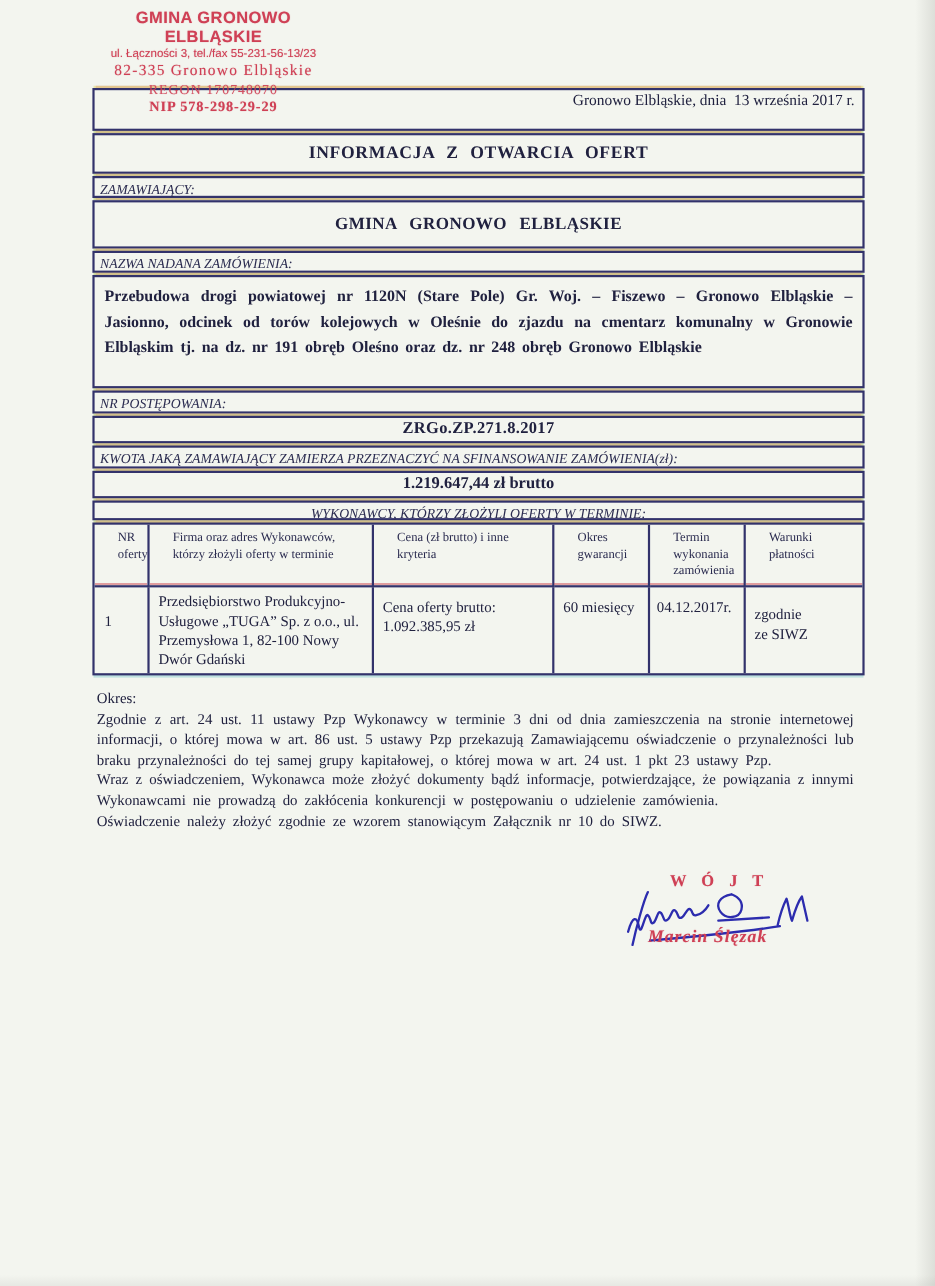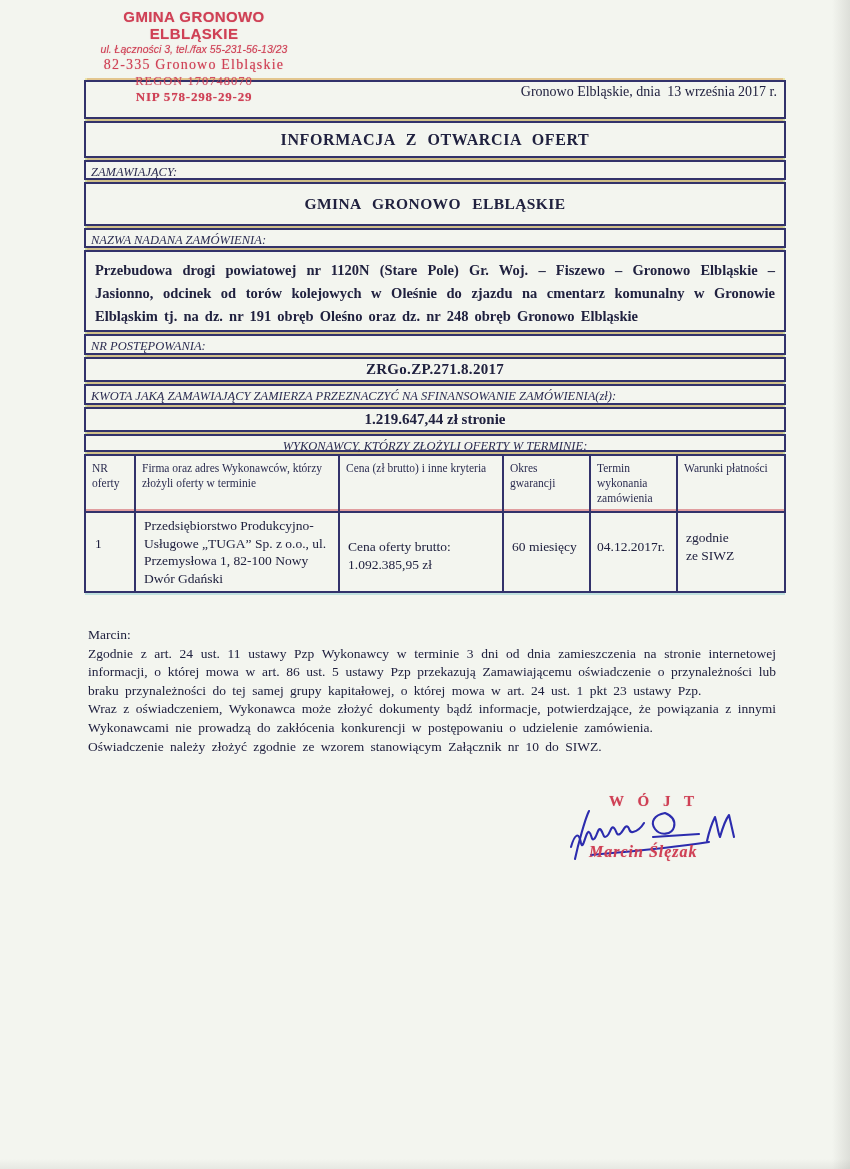--- a/index.html
+++ b/index.html
@@ -22,21 +22,21 @@
       linear-gradient(to left, rgba(120,120,115,.18), rgba(120,120,115,0) 18px),
       linear-gradient(to top, rgba(120,120,115,.10), rgba(120,120,115,0) 10px);
   }
 
   
   .stamp{
     position:absolute;left:82px;top:8px;width:224px;text-align:center;
     color:var(--red);z-index:3;text-shadow:0 0 1px rgba(207,64,85,.45);
   }
   .stamp .s1{font-family:"Liberation Sans","DejaVu Sans",sans-serif;font-weight:bold;font-size:15px;letter-spacing:.4px;line-height:17px;}
-  .stamp .s2{font-family:"Liberation Sans","DejaVu Sans",sans-serif;font-size:10.5px;line-height:14px;font-style:italic;}
+  .stamp .s2{font-family:"Liberation Sans","DejaVu Sans",sans-serif;font-size:10.5px;line-height:14px;}
   .stamp .s3{font-size:14px;letter-spacing:1.2px;line-height:18px;}
   .stamp .s4{font-size:12.5px;letter-spacing:1px;line-height:15px;opacity:.9;}
   .stamp .s5{font-size:13px;letter-spacing:.8px;line-height:16px;font-weight:bold;}
 
   
   .doc{
     position:absolute;left:84px;top:80px;width:702px;
     display:flex;flex-direction:column;gap:2px;z-index:2;
   }
   .box{
@@ -46,38 +46,38 @@
                0 -5px 0 -3px rgba(205,75,90,.35);
     background:transparent;
   }
   .row-date{height:39px;text-align:right;font-size:14px;line-height:20px;padding-right:7px;white-space:pre;}
   .row-title{height:37px;display:flex;align-items:center;justify-content:center;
     font-weight:bold;font-size:16px;letter-spacing:.6px;word-spacing:6px;}
   .row-label{height:20px;font-style:italic;font-size:12.5px;line-height:16px;padding:2px 5px 0;color:#2b2c50;}
   .row-label.tall{height:21px;}
   .row-center{display:flex;align-items:center;justify-content:center;font-weight:bold;}
   .row-gmina{height:44px;font-size:15.5px;letter-spacing:.4px;word-spacing:7px;}
-  .row-desc{height:82px;font-weight:bold;font-size:14.5px;line-height:23px;
+  .row-desc{height:103px;font-weight:bold;font-size:14.5px;line-height:23px;
     text-align:justify;padding:7px 9px;word-spacing:2.5px;}
   .row-znak{height:25px;font-size:15px;letter-spacing:.3px;}
   .row-kwota{height:25px;font-size:15px;}
   .row-wyk{height:18px;text-align:center;}
 
   
   .otable{display:grid;grid-template-columns:50px 204px 164px 87px 87px 1fr;}
-  .hc,.dc{border-right:2px solid var(--border);padding:5px 6px;}
+  .hc,.dc{border-right:2px solid var(--border);padding:5px 21px;}
   .hc:nth-child(6n),.dc:last-child{border-right:none;}
   .hc{
     font-size:11.5px;line-height:15px;min-height:43px;color:#2b2c50;
     border-bottom:2px solid var(--border);
     box-shadow:inset 0 -3px 0 -1px rgba(205,70,80,.5);
   }
   .dc{font-size:13.5px;line-height:17.5px;min-height:71px;padding:4px 8px;}
   .dc.nr{padding-top:22px;padding-left:9px;}
-  .dc.mid{padding-top:25px;}
+  .dc.mid{padding-top:9px;}
   .dc.nowrap{white-space:nowrap;padding-left:6px;padding-right:2px;}
   .dc.narrow{padding-top:16px;padding-right:46px;border-radius:14px;}
 
   
   .notes{
     position:absolute;left:88px;top:626px;width:688px;z-index:2;
     font-size:13.5px;line-height:18.6px;text-align:justify;word-spacing:3px;
   }
   .notes .heading{text-align:left;}
   .notes p{margin:0;}
@@ -115,21 +115,21 @@
     <div class="box row-label">ZAMAWIAJĄCY:</div>
     <div class="box row-center row-gmina">GMINA GRONOWO ELBLĄSKIE</div>
 
     <div class="box row-label">NAZWA NADANA ZAMÓWIENIA:</div>
     <div class="box row-desc">Przebudowa drogi powiatowej nr 1120N (Stare Pole) Gr. Woj. – Fiszewo – Gronowo Elbląskie – Jasionno, odcinek od torów kolejowych w Oleśnie do zjazdu na cmentarz komunalny w Gronowie Elbląskim tj. na dz. nr 191 obręb Oleśno oraz dz. nr 248 obręb Gronowo Elbląskie</div>
 
     <div class="box row-label tall">NR POSTĘPOWANIA:</div>
     <div class="box row-center row-znak">ZRGo.ZP.271.8.2017</div>
 
     <div class="box row-label tall">KWOTA JAKĄ ZAMAWIAJĄCY ZAMIERZA PRZEZNACZYĆ NA SFINANSOWANIE ZAMÓWIENIA(zł):</div>
-    <div class="box row-center row-kwota">1.219.647,44 zł stronie</div>
+    <div class="box row-center row-kwota">1.219.647,44 zł brutto</div>
 
     <div class="box row-label row-wyk">WYKONAWCY, KTÓRZY ZŁOŻYLI OFERTY W TERMINIE:</div>
 
     <div class="box otable">
       <div class="hc">NR oferty</div>
       <div class="hc">Firma oraz adres Wykonawców, którzy złożyli oferty w terminie</div>
       <div class="hc">Cena (zł brutto) i inne kryteria</div>
       <div class="hc">Okres gwarancji</div>
       <div class="hc">Termin wykonania zamówienia</div>
       <div class="hc">Warunki płatności</div>
@@ -137,21 +137,21 @@
       <div class="dc nr">1</div>
       <div class="dc">Przedsiębiorstwo Produkcyjno-Usługowe „TUGA” Sp. z o.o., ul. Przemysłowa 1, 82-100 Nowy Dwór Gdański</div>
       <div class="dc mid">Cena oferty brutto: 1.092.385,95 zł</div>
       <div class="dc mid">60 miesięcy</div>
       <div class="dc mid nowrap">04.12.2017r.</div>
       <div class="dc narrow">zgodnie ze SIWZ</div>
     </div>
   </div>
 
   <div class="notes">
-    <p class="heading">Marcin:</p>
+    <p class="heading">Okres:</p>
     <p>Zgodnie z art. 24 ust. 11 ustawy Pzp Wykonawcy w terminie 3 dni od dnia zamieszczenia na stronie internetowej informacji, o której mowa w art. 86 ust. 5 ustawy Pzp przekazują Zamawiającemu oświadczenie o przynależności lub braku przynależności do tej samej grupy kapitałowej, o której mowa w art. 24 ust. 1 pkt 23 ustawy Pzp.</p>
     <p>Wraz z oświadczeniem, Wykonawca może złożyć dokumenty bądź informacje, potwierdzające, że powiązania z innymi Wykonawcami nie prowadzą do zakłócenia konkurencji w postępowaniu  o udzielenie zamówienia.</p>
     <p>Oświadczenie należy złożyć zgodnie ze wzorem stanowiącym Załącznik nr 10 do SIWZ.</p>
   </div>
 
   <div class="sig">
     <div class="sig-title">W Ó J T</div>
     <svg class="sig-svg" width="196" height="58" viewBox="0 0 196 58">
       <g fill="none" stroke="#2c2cae" stroke-width="2.1" stroke-linecap="round" stroke-linejoin="round">
         <path d="M14,56 C17,42 24,16 28,8"></path>

